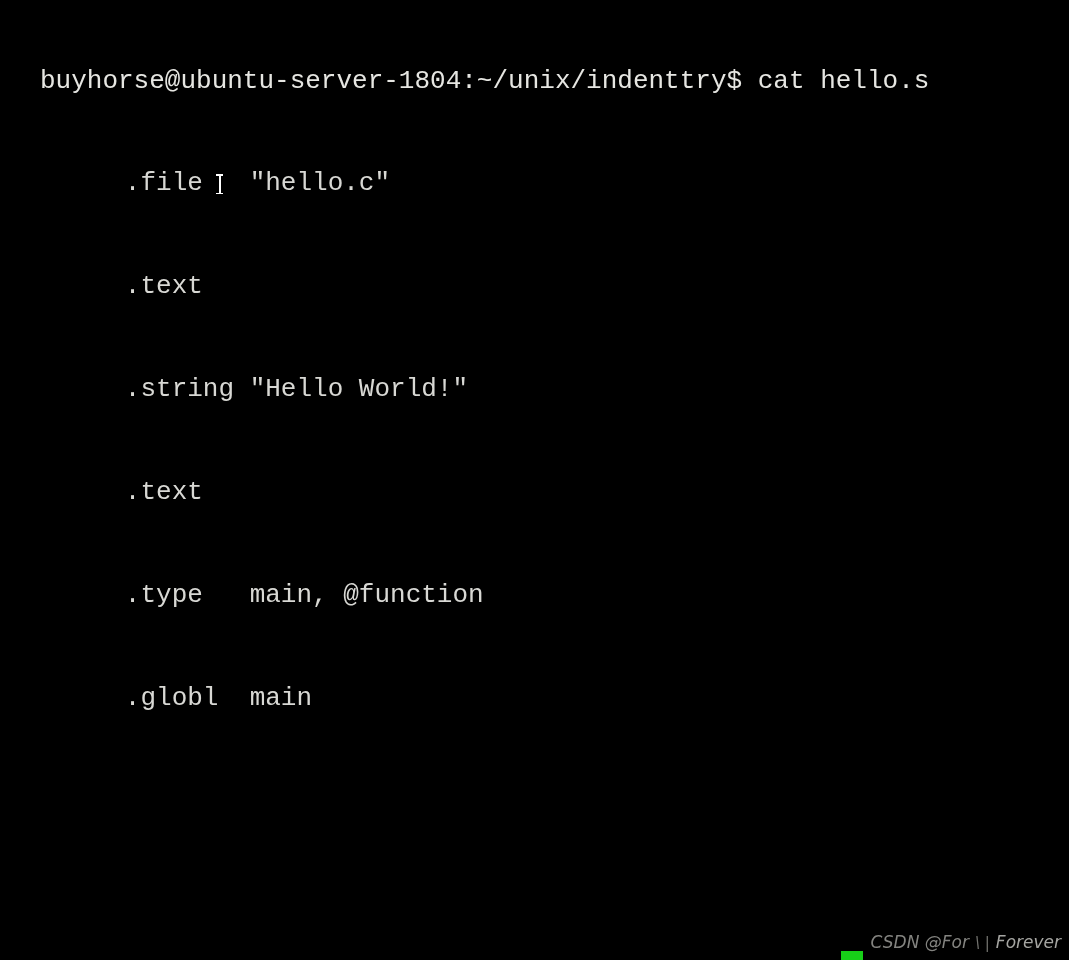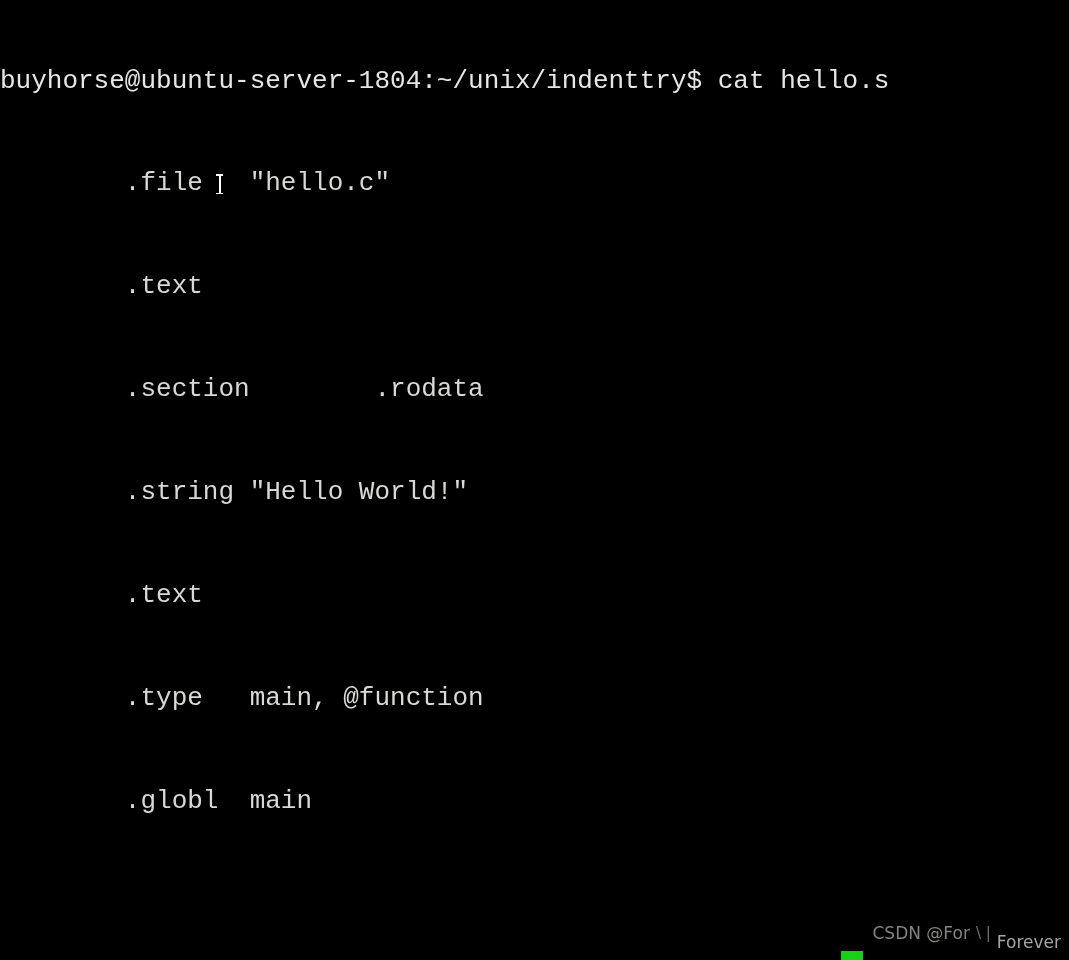--- a/index.html
+++ b/index.html
@@ -34,20 +34,21 @@
     -webkit-font-smoothing: antialiased;
   }
   .line {
     white-space: pre;
     height: 34.3px;
     font-family: "Liberation Mono", "DejaVu Sans Mono", monospace;
     color: #d8d8d4;
   }
   .line.prompt-line {
     color: #e6e6e2;
+    margin-left: 40px;
   }
   
   #text-cursor {
     position: absolute;
     left: 216px;
     top: 173px;
     width: 7px;
     height: 22px;
     pointer-events: none;
   }
@@ -79,28 +80,29 @@
     height: 10px;
     background: #17d018;
   }
 
   
   #watermark {
     position: absolute;
     right: 8px;
     bottom: 8px;
     display: flex;
-    align-items: center;
+    align-items: flex-end;
     gap: 6px;
     font-family: "DejaVu Sans", sans-serif;
     font-size: 17px;
     color: #9b9b97;
     opacity: 0.92;
     pointer-events: none;
     white-space: nowrap;
+    font-style: italic;
   }
   #watermark .wm-brand {
     font-family: "DejaVu Sans", sans-serif;
     font-size: 17px;
     color: #8f8f8b;
   }
   #watermark .wm-sep {
     color: #7d7d79;
     font-size: 15px;
   }
@@ -112,21 +114,20 @@
 </style>
 </head>
 <body>
 
 <div id="terminal">
 
   <div id="screen">
     <div class="line prompt-line">buyhorse@ubuntu-server-1804:~/unix/indenttry$ cat hello.s</div>
     <div class="line">        .file   "hello.c"</div>
     <div class="line">        .text</div>
-    <div class="line">        .section        .rodata</div>
     <div class="line">        .string "Hello World!"</div>
     <div class="line">        .text</div>
     <div class="line">        .type   main, @function</div>
     <div class="line">        .globl  main</div>
     
     
     
     
     
     

